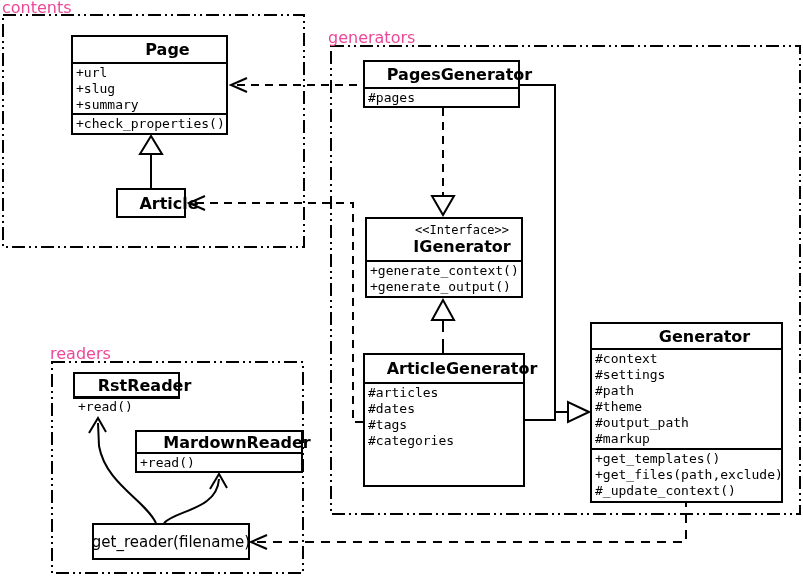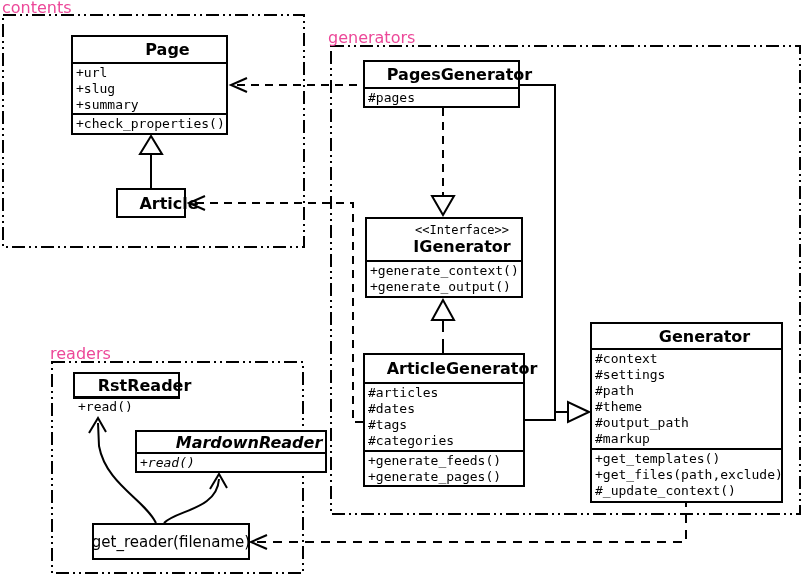--- a/index.html
+++ b/index.html
@@ -134,24 +134,20 @@
   </div>
 
   <div class="uml-box" style="left:363px;top:353px;width:162px;height:134px;">
     <div class="uml-title" style="height:27px;">ArticleGenerator</div>
     <div class="sec" style="height:68px;">
       <div class="row">#articles</div>
       <div class="row">#dates</div>
       <div class="row">#tags</div>
       <div class="row">#categories</div>
     </div>
-    <div class="sec" style="height:35px;">
-      <div class="row">+generate_feeds()</div>
-      <div class="row">+generate_pages()</div>
-    </div>
   </div>
 
   <div class="uml-box" style="left:590px;top:322px;width:193px;height:181px;">
     <div class="uml-title" style="height:24px;">Generator</div>
     <div class="sec" style="height:100px;">
       <div class="row">#context</div>
       <div class="row">#settings</div>
       <div class="row">#path</div>
       <div class="row">#theme</div>
       <div class="row">#output_path</div>
@@ -164,21 +160,21 @@
     </div>
   </div>
 
   <div class="uml-box" style="left:73px;top:372px;width:107px;height:27px;">
     <div class="uml-title" style="height:22px;">RstReader</div>
     <div class="sec" style="height:19px;">
       <div class="row">+read()</div>
     </div>
   </div>
 
-  <div class="uml-box" style="left:135px;top:430px;width:192px;height:43px;font-style:italic;">
+  <div class="uml-box" style="left:135px;top:430px;width:168px;height:43px;">
     <div class="uml-title" style="height:20px;">MardownReader</div>
     <div class="sec" style="height:19px;">
       <div class="row">+read()</div>
     </div>
   </div>
 
   <div class="uml-box plainbox" style="left:92px;top:523px;width:158px;height:37px;">
     <span>get_reader(filename)</span>
   </div>
 

